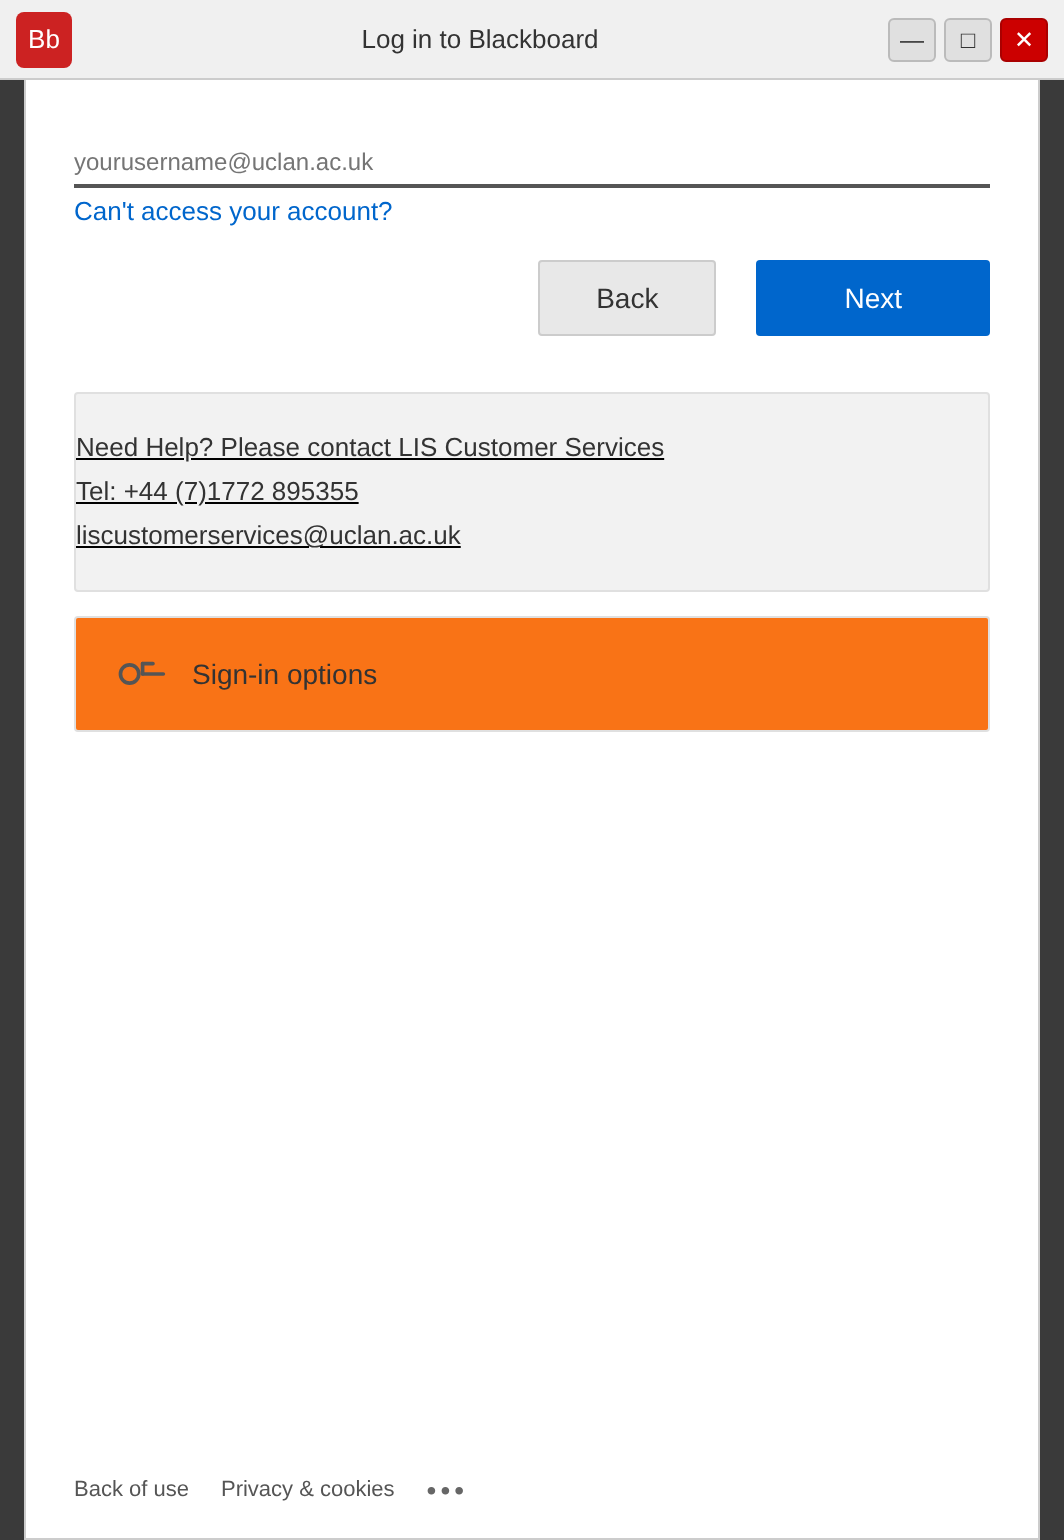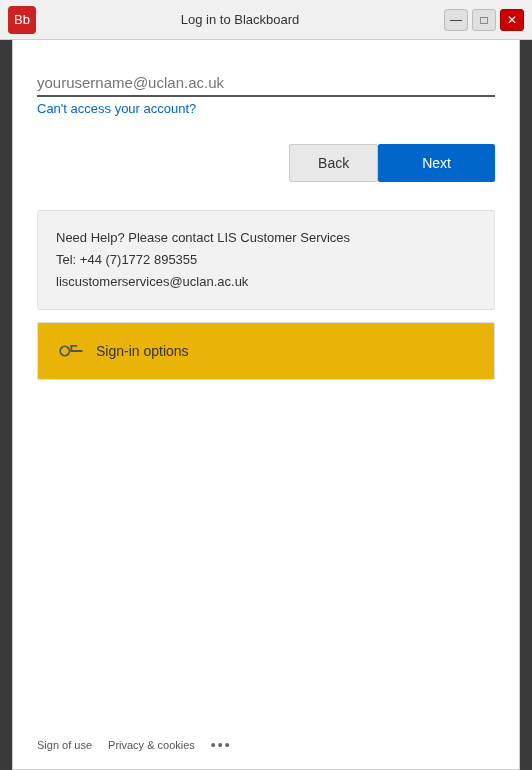--- a/index.html
+++ b/index.html
@@ -115,41 +115,41 @@
     
     .email-input-wrapper {
       width: 100%;
       margin-bottom: 4px;
       border-bottom: 2px solid #555;
     }
     .email-input {
       width: 100%;
       border: none;
       outline: none;
-      font-size: 15px;
+      font-size: 12px;
       color: #888;
       padding: 4px 0;
       background: transparent;
     }
 
     
     .cant-access-link {
       color: #0066cc;
       font-size: 13px;
       text-decoration: none;
-      margin-bottom: 28px;
+      margin-bottom: 17px;
       cursor: pointer;
     }
 
     
     .button-row {
       width: 100%;
       display: flex;
       justify-content: flex-end;
-      gap: 0;
+      gap: 20px;
       margin-bottom: 28px;
     }
     .btn-back {
       padding: 10px 28px;
       background: #e8e8e8;
       border: 1px solid #ccc;
       border-radius: 2px;
       font-size: 14px;
       color: #333;
       cursor: pointer;
@@ -162,34 +162,35 @@
       font-size: 14px;
       color: white;
       cursor: pointer;
     }
 
     
     .help-box {
       width: 100%;
       background: #f2f2f2;
       border: 1px solid #e0e0e0;
-      padding: 16px 18px;
+      padding: 16px 0;
       margin-bottom: 12px;
       border-radius: 2px;
+      text-decoration: underline;
     }
     .help-box-text {
       font-size: 13px;
       color: #333;
       line-height: 1.7;
     }
 
     
     .signin-options-btn {
       width: 100%;
-      background: #eab308;
+      background: #f97316;
       border: 1px solid #e0e0e0;
       border-radius: 2px;
       padding: 14px 18px;
       display: flex;
       align-items: center;
       gap: 12px;
       cursor: pointer;
       font-size: 14px;
       color: #333;
       text-align: left;
@@ -270,19 +271,19 @@
           <circle cx="8" cy="8" r="5"></circle>
           <line x1="21" y1="21" x2="13" y2="13"></line>
           <line x1="13" y1="13" x2="17" y2="9"></line>
           <line x1="17" y1="9" x2="21" y2="13"></line>
         </svg>
       </span>
       <span>Sign-in options</span>
     </button>
 
     <div class="footer-bar">
-      <a class="footer-link" href="#">Sign of use</a>
+      <a class="footer-link" href="#">Back of use</a>
       <a class="footer-link" href="#">Privacy &amp; cookies</a>
       <span class="footer-dots">•••</span>
     </div>
 
   </div>
 </div>
 
 </body></html>

